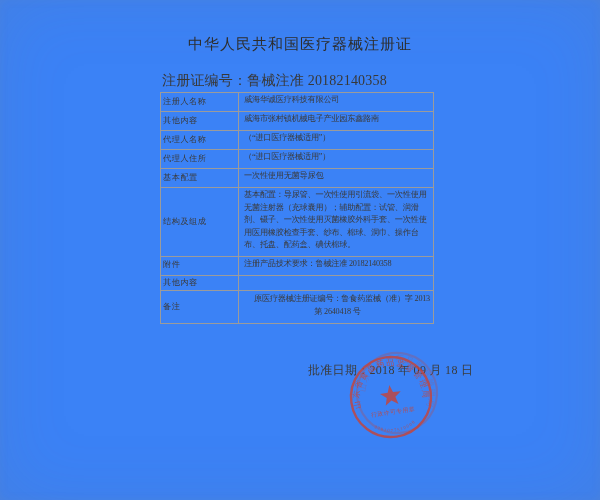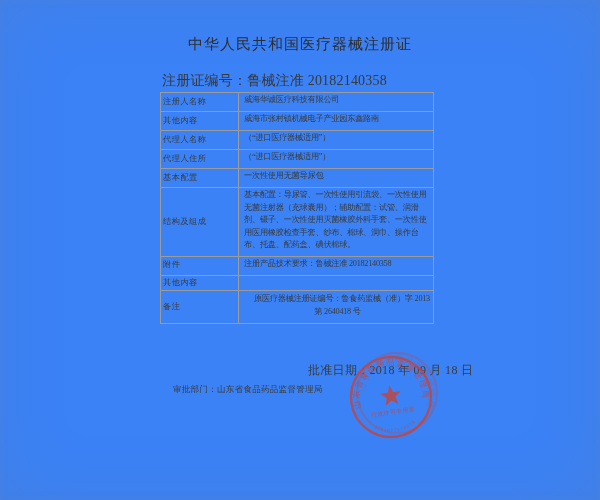--- a/index.html
+++ b/index.html
@@ -95,21 +95,20 @@
           <td class="label-cell">其他内容</td>
           <td class="value-cell"></td>
         </tr>
         <tr class="row-11">
           <td class="label-cell">备注</td>
           <td class="value-cell note-cell">原医疗器械注册证编号：鲁食药监械（准）字 2013 第 2640418 号</td>
         </tr>
       </tbody>
   </table>
 
-  <div class="footer-left">审批部门：山东省食品药品监督管理局</div>
 
   <div class="footer-right">
     <div>批准日期：2018 年 09 月 18 日</div>
   </div>
 
   <div class="stamp-ghost">
     <svg width="90" height="90" viewBox="0 0 90 90">
       <circle cx="45" cy="45" r="40" fill="none" stroke="#c4453c" stroke-width="2.2"></circle>
       <path id="ghostArcTop" d="M 20.5 65.6 A 32 32 0 1 1 69.5 65.6" fill="none"></path>
       <text font-size="8" fill="#c4453c" letter-spacing="1.5">

